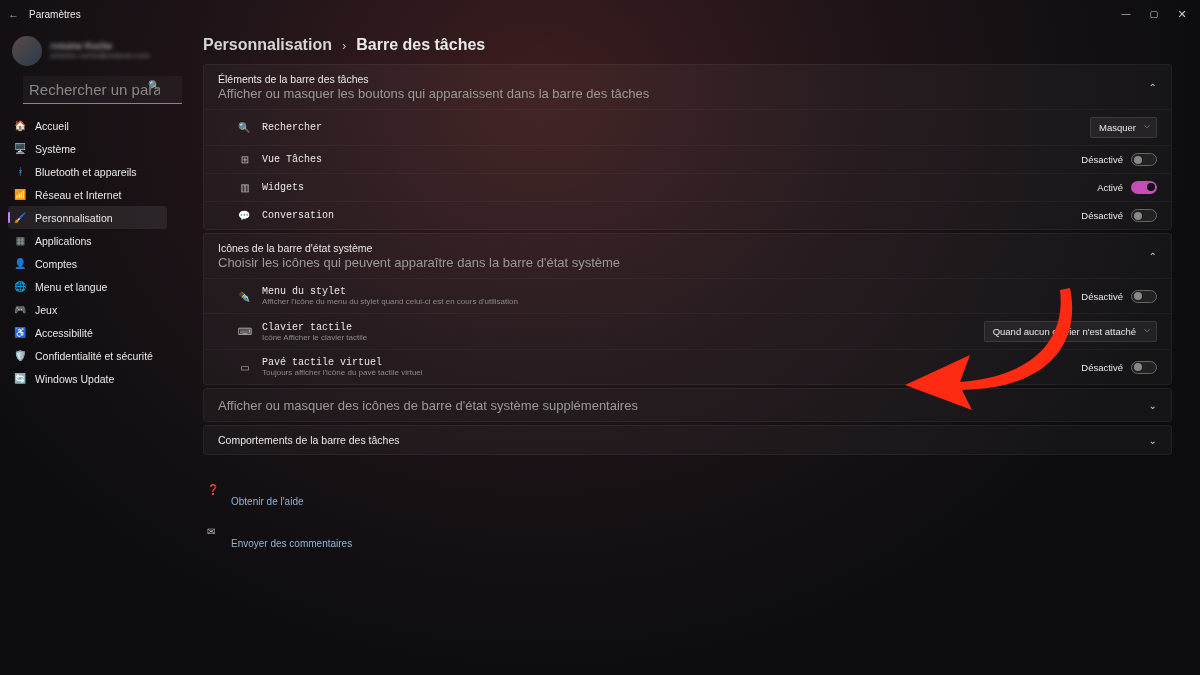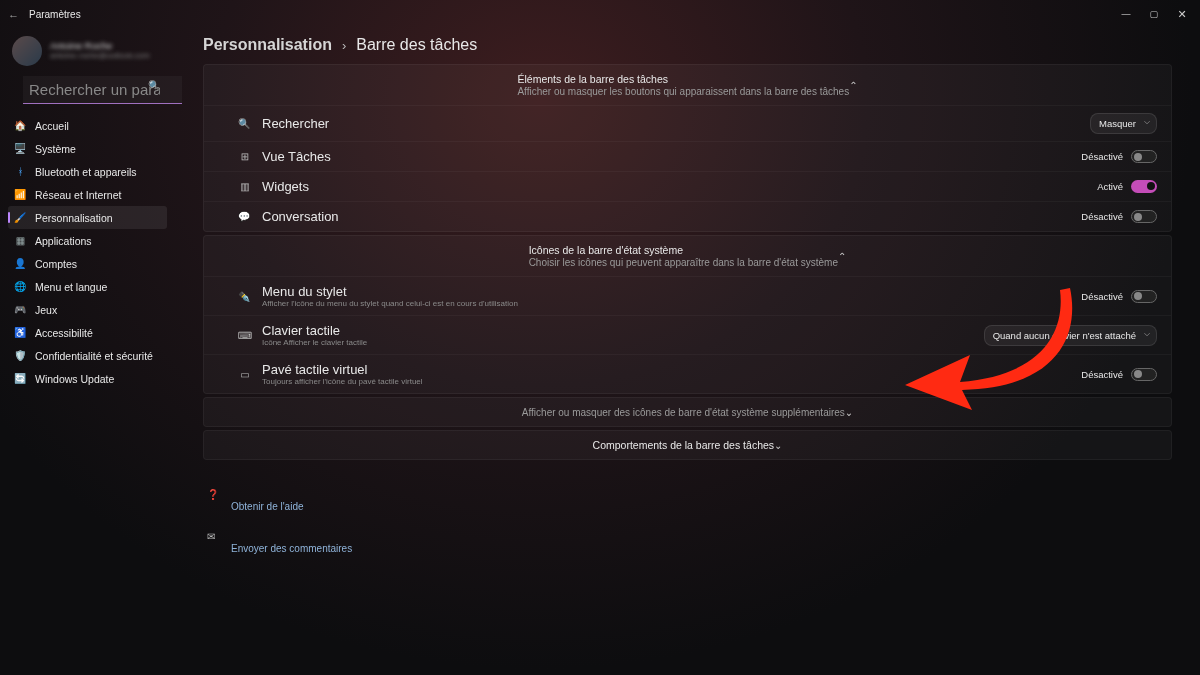--- a/index.html
+++ b/index.html
@@ -45,44 +45,44 @@
   .nav-list { list-style: none; }
   .nav-item { display: flex; align-items: center; gap: 8px; padding: 5px 6px; font-size: 10.5px; border-radius: 3px; cursor: default; }
   .nav-item.active { background: rgba(255,255,255,0.08); position: relative; }
   .nav-item.active::before { content:""; position:absolute; left:0; top:6px; bottom:6px; width:2px; background:#bb86fc; border-radius:2px; }
   .nav-icon { width: 13px; height: 13px; display: inline-flex; align-items: center; justify-content: center; font-size: 10px; }
 
   .main { flex: 1; padding: 8px 28px 0 28px; overflow: hidden; }
   .breadcrumb { display: flex; align-items: center; gap: 10px; margin-bottom: 10px; }
   .crumb-parent { font-size: 16px; font-weight: 600; color: #d5d5d5; }
   .crumb-sep { font-size: 13px; color: #bbb; }
-  .crumb-current { font-size: 16px; font-weight: 400; }
+  .crumb-current { font-size: 16px; font-weight: 700; }
 
   .panel {
     background: rgba(255,255,255,0.035);
     border: 1px solid rgba(255,255,255,0.05);
     border-radius: 4px;
     margin-bottom: 3px;
   }
-  .panel-head { display: flex; align-items: center; justify-content: center; padding: 8px 14px; }
+  .panel-head { display: flex; align-items: center; justify-content: space-between; padding: 8px 14px; }
   .panel-head .phtxt { font-size: 10.5px; }
-  .panel-head .phsub { font-size: 10px; color: #9a9a9a; margin-top: 1px; }
+  .panel-head .phsub { font-size: 13px; color: #9a9a9a; margin-top: 1px; }
   .chevron { font-size: 10px; color: #ccc; }
 
   .row { display: flex; align-items: center; justify-content: space-between; padding: 7px 14px 7px 34px; border-top: 1px solid rgba(255,255,255,0.04); }
   .row-left { display: flex; align-items: center; gap: 10px; }
   .row-icon { width: 14px; display: flex; justify-content: center; font-size: 10px; color: #bbb; }
-  .row-txt { font-size: 13px; }
+  .row-txt { font-size: 10px; font-family: Liberation Mono, monospace; }
   .row-sub { font-size: 8px; color: #8a8a8a; }
   .row-right { display: flex; align-items: center; gap: 8px; font-size: 9.5px; }
 
   .dropdown {
     background: rgba(255,255,255,0.06);
     border: 1px solid rgba(255,255,255,0.1);
-    border-radius: 8px; padding: 4px 20px 4px 8px;
+    border-radius: 2px; padding: 4px 20px 4px 8px;
     font-size: 9.5px; position: relative; min-width: 60px;
   }
   .dropdown.wide { min-width: 150px; text-align: center; }
   .dropdown::after { content:"⌵"; position:absolute; right:6px; top:3px; font-size:8px; color:#aaa; }
 
   .toggle { width: 26px; height: 13px; border-radius: 7px; position: relative; }
   .toggle.off { background: #222; border: 1px solid #666; }
   .toggle.on { background: #c44db8; }
   .toggle::after { content:""; position:absolute; width:8px; height:8px; border-radius:50%; top:1.5px; }
   .toggle.off::after { background:#888; left:2px; }

